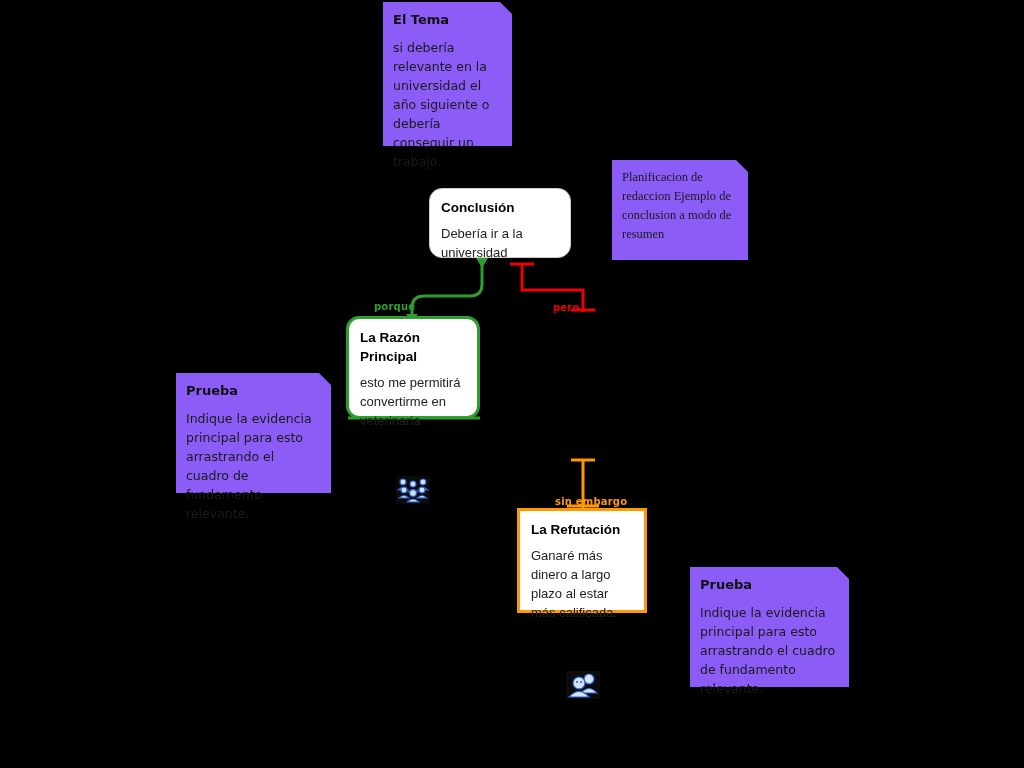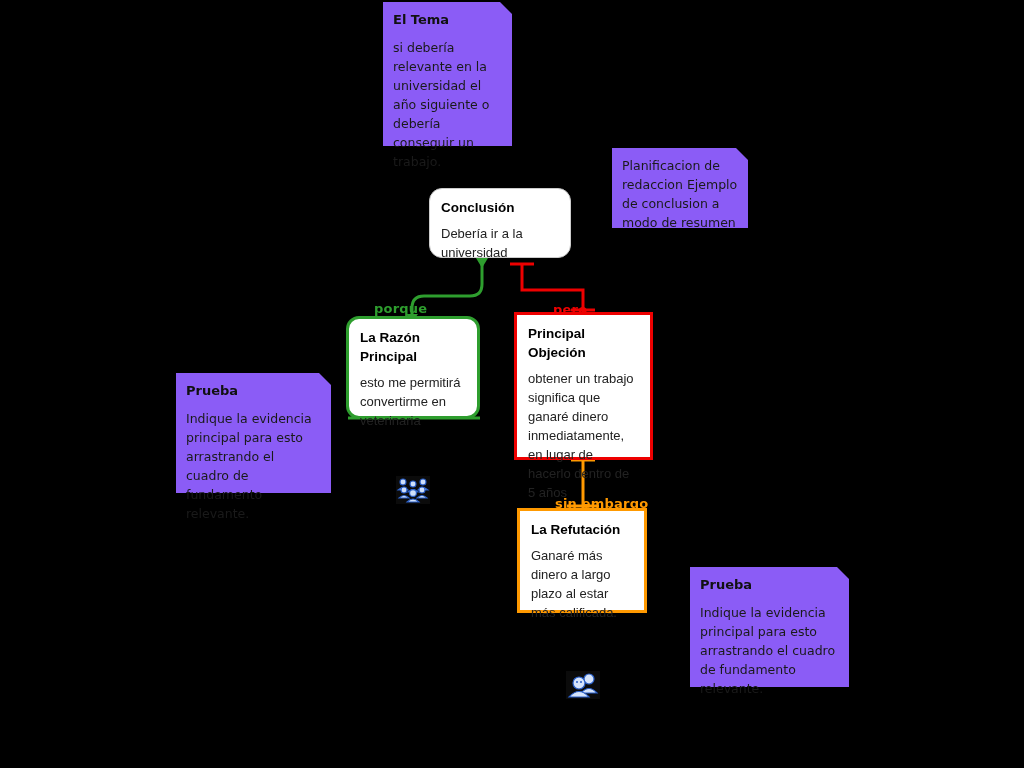--- a/index.html
+++ b/index.html
@@ -78,21 +78,21 @@
     position: absolute;
     left: 0; top: 0;
     width: 1024px; height: 768px;
     pointer-events: none;
   }
 
   
   .wlabel {
     position: absolute;
     font-family: "DejaVu Sans", sans-serif;
-    font-size: 13px;
+    font-size: 10px;
     font-weight: bold;
     letter-spacing: 0.2px;
     white-space: nowrap;
   }
   .lbl-green  { color: #2e9e2e; }
   .lbl-red    { color: #ee0000; }
   .lbl-orange { color: #ff9900; }
 
   
   .picon {
@@ -131,21 +131,21 @@
   <span class="wlabel lbl-green" style="left:374px; top:301px;">porque</span>
   <span class="wlabel lbl-red" style="left:553px; top:302px;">pero</span>
   <span class="wlabel lbl-orange" style="left:513px; top:496px;margin-left:42px;">sin embargo</span>
 
   <div class="note" style="left:383px; top:2px; width:129px; height:144px;">
     <span class="fold"></span>
     <div class="note-title">El Tema</div>
     <div class="note-body">si debería relevante en la universidad el año siguiente o debería conseguir un trabajo.</div>
   </div>
 
-  <div class="note" style="left:612px; top:148px; width:136px; height:80px;">
+  <div class="note" style="left:612px; top:160px; width:136px; height:100px;font-family:Liberation Serif, serif;">
     <span class="fold"></span>
     <div class="note-body">Planificacion de redaccion Ejemplo de conclusion a modo de resumen</div>
   </div>
 
   <div class="note" style="left:176px; top:373px; width:155px; height:120px;">
     <span class="fold"></span>
     <div class="note-title">Prueba</div>
     <div class="note-body">Indique la evidencia principal para esto arrastrando el cuadro de fundamento relevante.</div>
   </div>
 
@@ -158,24 +158,20 @@
   <div class="cbox rounded box-reason" style="left:346px; top:316px; width:134px; height:103px;">
     <div class="cbox-title">La Razón Principal</div>
     <div class="cbox-body">esto me permitirá convertirme en veterinaria</div>
   </div>
 
   <div class="cbox rounded box-conclusion" style="left:429px; top:188px; width:142px; height:70px;">
     <div class="cbox-title">Conclusión</div>
     <div class="cbox-body">Debería ir a la universidad</div>
   </div>
 
-  <div class="cbox box-objection" style="left:514px; top:312px; width:139px; height:148px;">
-    <div class="cbox-title">Principal Objeción</div>
-    <div class="cbox-body">obtener un trabajo significa que ganaré dinero inmediatamente, en lugar de hacerlo dentro de 5 años</div>
-  </div>
 
   <div class="cbox box-rebuttal" style="left:517px; top:508px; width:130px; height:105px;">
     <div class="cbox-title">La Refutación</div>
     <div class="cbox-body">Ganaré más dinero a largo plazo al estar más calificada.</div>
   </div>
 
   <svg class="picon" style="left:396px; top:476px;" viewBox="0 0 34 28">
     <rect x="0" y="0" width="34" height="28" fill="#0b0b0b"></rect>
     <g fill="#cfe0fa" stroke="#2a5fc8" stroke-width="1.1">
       <circle cx="7" cy="6" r="3"></circle>

